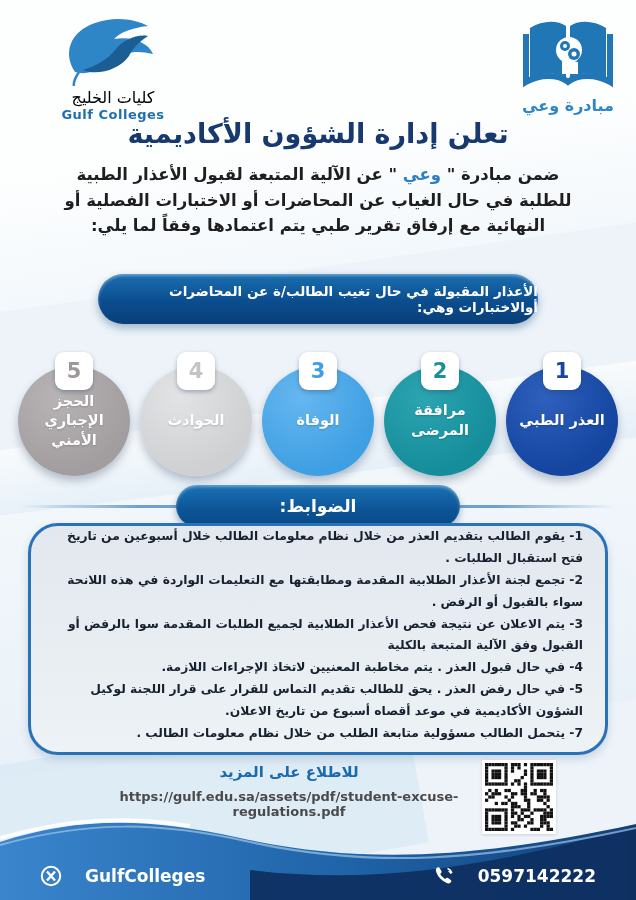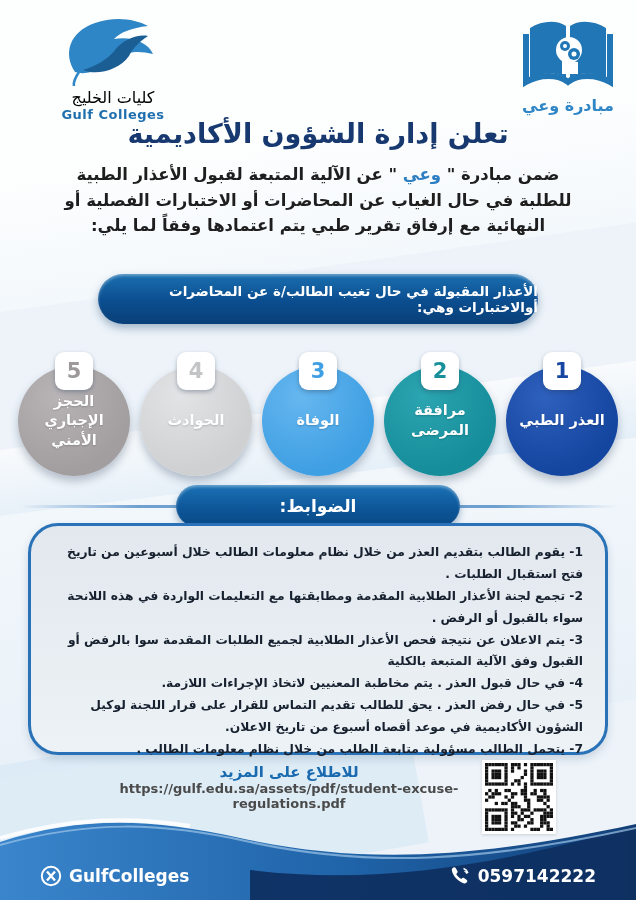--- a/index.html
+++ b/index.html
@@ -63,36 +63,36 @@
     background:linear-gradient(180deg,#1a72b5 0%, #0c5496 60%, #0a4a86 100%);
     box-shadow:0 4px 7px rgba(13,60,110,.35), inset 0 2px 3px rgba(255,255,255,.35);
     display:flex; align-items:center; justify-content:center;
     color:#fff; font-size:17px; font-weight:bold;}
 
   
   .rules-box{position:absolute; top:523px; left:28px; right:28px; height:232px;
     border:3px solid #2a72b8; border-radius:30px;
     background:linear-gradient(180deg,#e2e8ee 0%, #edf2f6 100%);
     box-shadow:0 4px 8px rgba(40,70,110,.18);
-    padding:16px 22px 10px; box-sizing:border-box;}
+    padding:0 22px 10px; box-sizing:border-box;}
   .rule{color:#16202e; font-size:12.3px; font-weight:bold; line-height:1.78; text-align:right;}
 
   
   .more{position:absolute; top:763px; left:96px; width:386px; text-align:center;}
   .more .lbl{color:#1a6ab0; font-size:15px; font-weight:bold;}
   .more .url{display:block; color:#4a4a4a; font-size:13px; font-weight:bold; direction:ltr;
-    margin-top:0; text-decoration:none;}
+    margin-top:8px; text-decoration:none;}
   .qr{position:absolute; top:760px; left:482px; width:74px; height:74px; background:#fff;
     padding:3px; box-sizing:border-box; box-shadow:0 1px 3px rgba(0,0,0,.15);}
 
   
   .footer-waves{position:absolute; bottom:0; left:0; width:636px; height:88px;}
   .contacts{position:absolute; bottom:13px; left:0; right:0; display:flex; direction:ltr;
     justify-content:space-between; align-items:center; padding:0 40px;}
-  .contact{display:flex; direction:ltr; align-items:center; gap:7px; color:#fff;
+  .contact{display:flex; direction:ltr; align-items:center; gap:23px; color:#fff;
     font-size:17px; font-weight:bold; text-decoration:none;}
   .contact svg{display:block;}
 </style>
 </head>
 <body>
 
 <div class="poster">
 
   <div class="band-top"></div>
   <div class="band-mid"></div>

